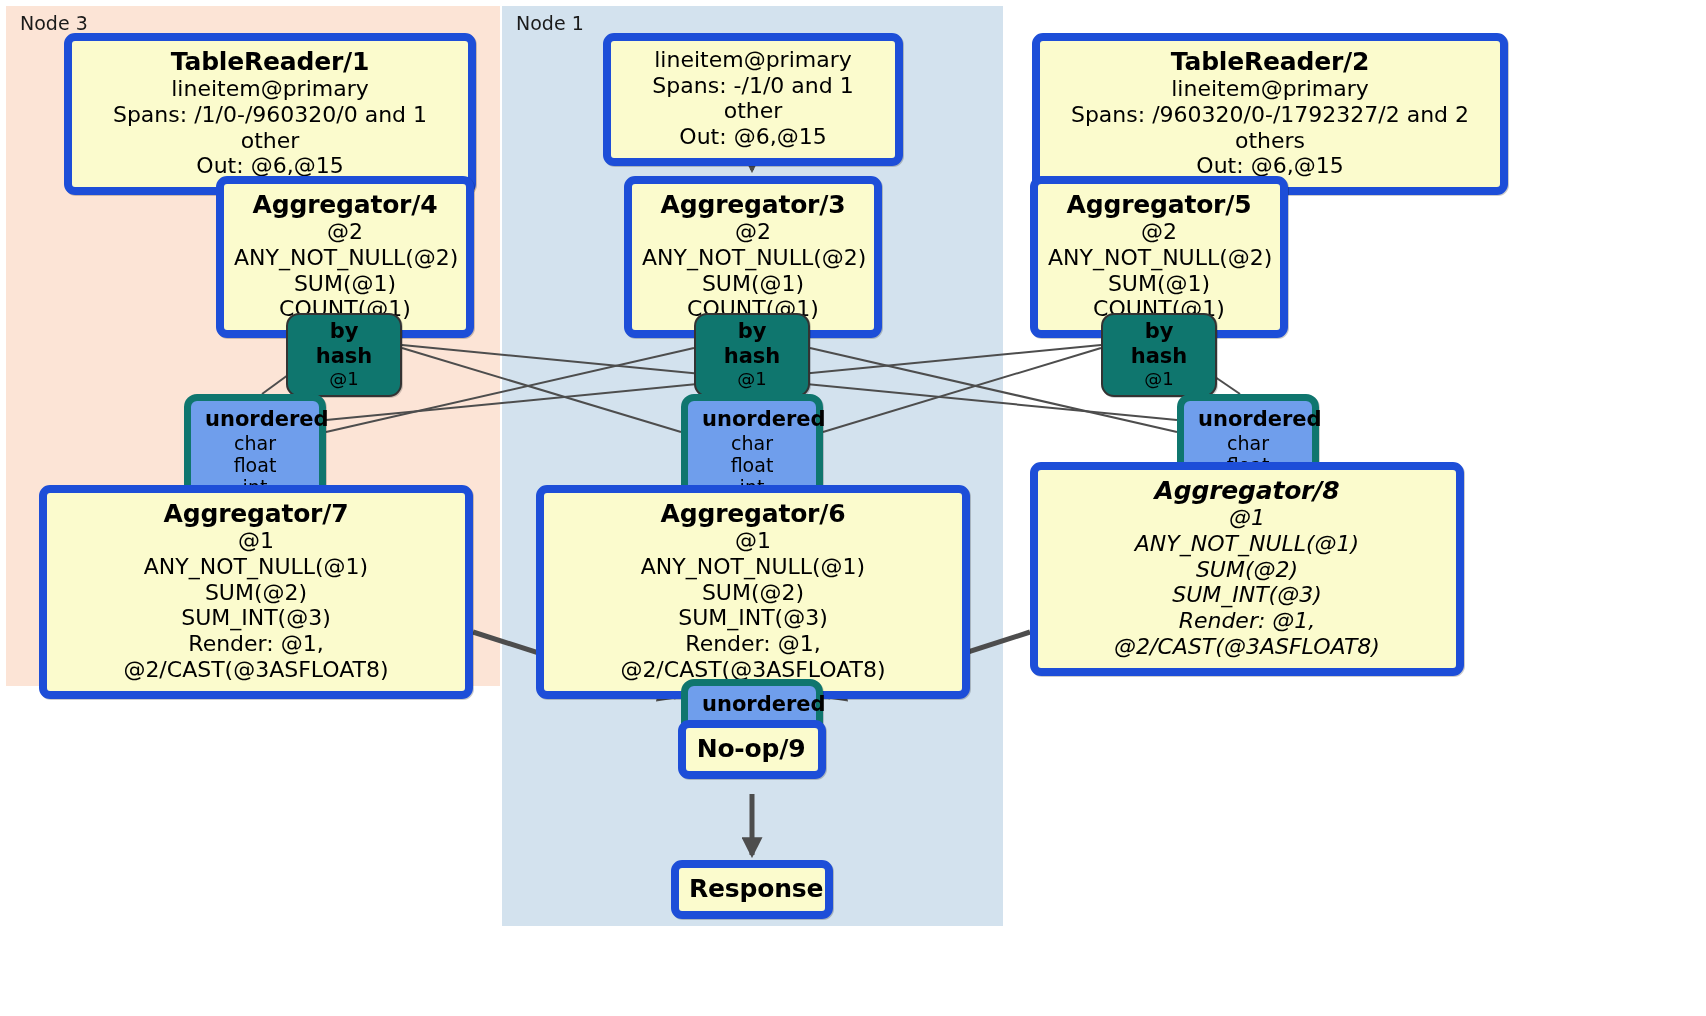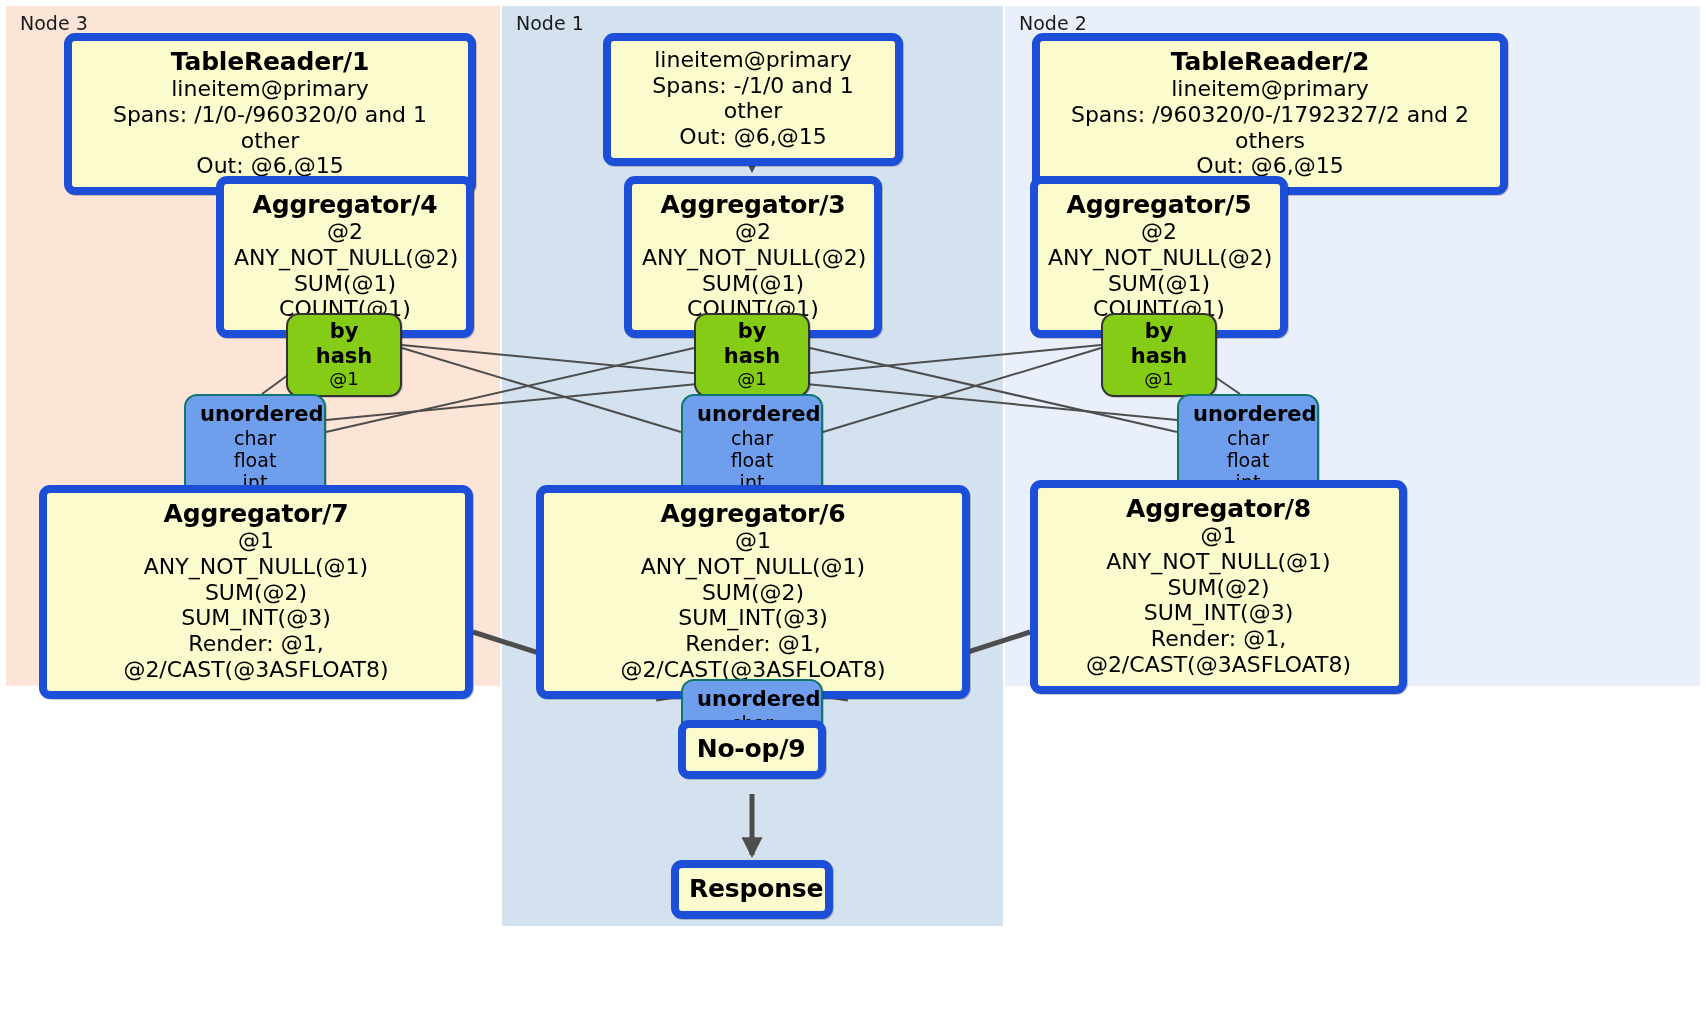--- a/index.html
+++ b/index.html
@@ -65,39 +65,39 @@
     font-weight: bold;
     color: #000000;
     letter-spacing: -0.2px;
   }
   .proc .line {
     font-size: 22px;
     color: #000000;
   }
 
   .router {
-    background: #84cc16;
+    background: #0f766e;
     border: 2px solid #333333;
     border-radius: 13px;
     padding: 4px 12px 6px 12px;
     box-shadow: 1px 1px 0 rgba(0,0,0,0.18);
   }
   .router .title {
     font-size: 21px;
     font-weight: bold;
     color: #000000;
   }
   .router .line {
     font-size: 18px;
     color: #000000;
   }
 
   .sync {
     background: #6f9eec;
-    border: 2px solid #0f766e;
+    border: 7px solid #0f766e;
     border-radius: 13px;
     padding: 6px 14px 8px 14px;
     box-shadow: 1px 1px 0 rgba(0,0,0,0.18);
   }
   .sync .title {
     font-size: 21px;
     font-weight: bold;
     color: #000000;
   }
   .sync .line {
@@ -122,39 +122,36 @@
   #byhash-4 { left: 286px;  top: 313px; width: 116px; }
   #byhash-3 { left: 694px;  top: 313px; width: 116px; }
   #byhash-5 { left: 1101px; top: 313px; width: 116px; }
 
   #unordered-7 { left: 184px;  top: 394px; width: 142px; }
   #unordered-6 { left: 681px;  top: 394px; width: 142px; }
   #unordered-8 { left: 1177px; top: 394px; width: 142px; }
 
   #aggregator-7 { left: 39px;   top: 485px; width: 434px; }
   #aggregator-6 { left: 536px;  top: 485px; width: 434px; }
-  #aggregator-8 { left: 1030px; top: 480px; width: 377px; }
+  #aggregator-8 { left: 1030px; top: 462px; width: 434px; font-style: italic; }
 
   #unordered-final { left: 681px; top: 679px; width: 142px; }
   #noop-9    { left: 678px; top: 720px; width: 148px; padding-left: 8px; }
   #response  { left: 671px; top: 860px; width: 162px; }
 </style>
 </head>
 <body>
 
 <div id="canvas">
 
   <div class="panel" id="panel-node3">
     <span class="panel-label">Node 3</span>
   </div>
   <div class="panel" id="panel-node1">
     <span class="panel-label">Node 1</span>
-  </div>
-  <div class="panel" id="panel-node2">
-    <span class="panel-label">Node 2</span>
   </div>
 
   <svg id="edges" viewBox="0 0 1706 1016">
     <defs>
       <marker id="arrow" viewBox="0 0 10 10" refX="8.5" refY="5" markerWidth="5.2" markerHeight="5.2" orient="auto-start-reverse">
         <path d="M 0 0 L 10 5 L 0 10 z" fill="#4d4d4d"></path>
       </marker>
       <marker id="arrow-sm" viewBox="0 0 10 10" refX="8.5" refY="5" markerWidth="4.2" markerHeight="4.2" orient="auto-start-reverse">
         <path d="M 0 0 L 10 5 L 0 10 z" fill="#4d4d4d"></path>
       </marker>

